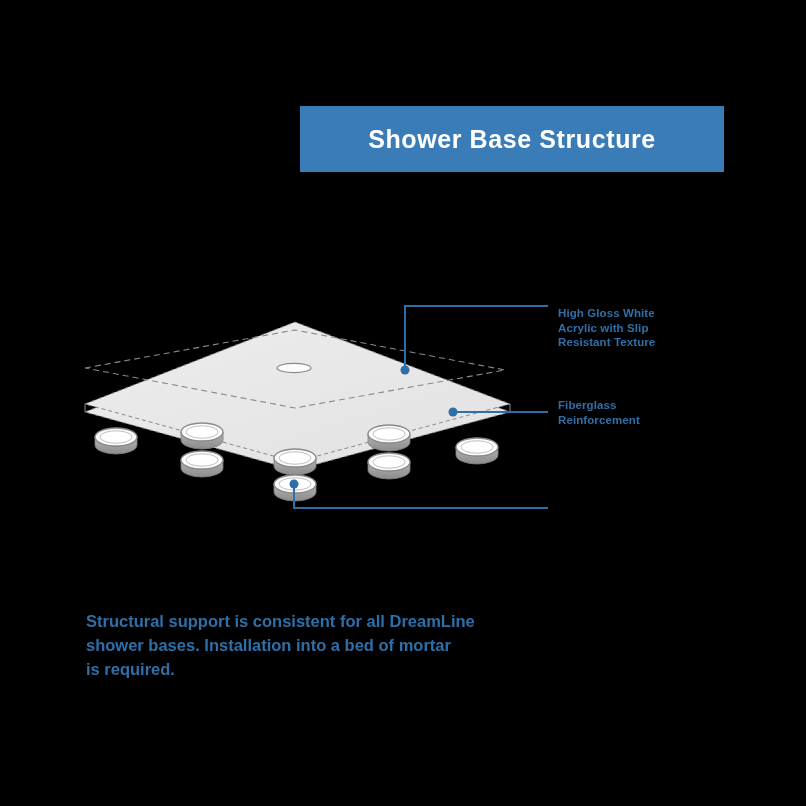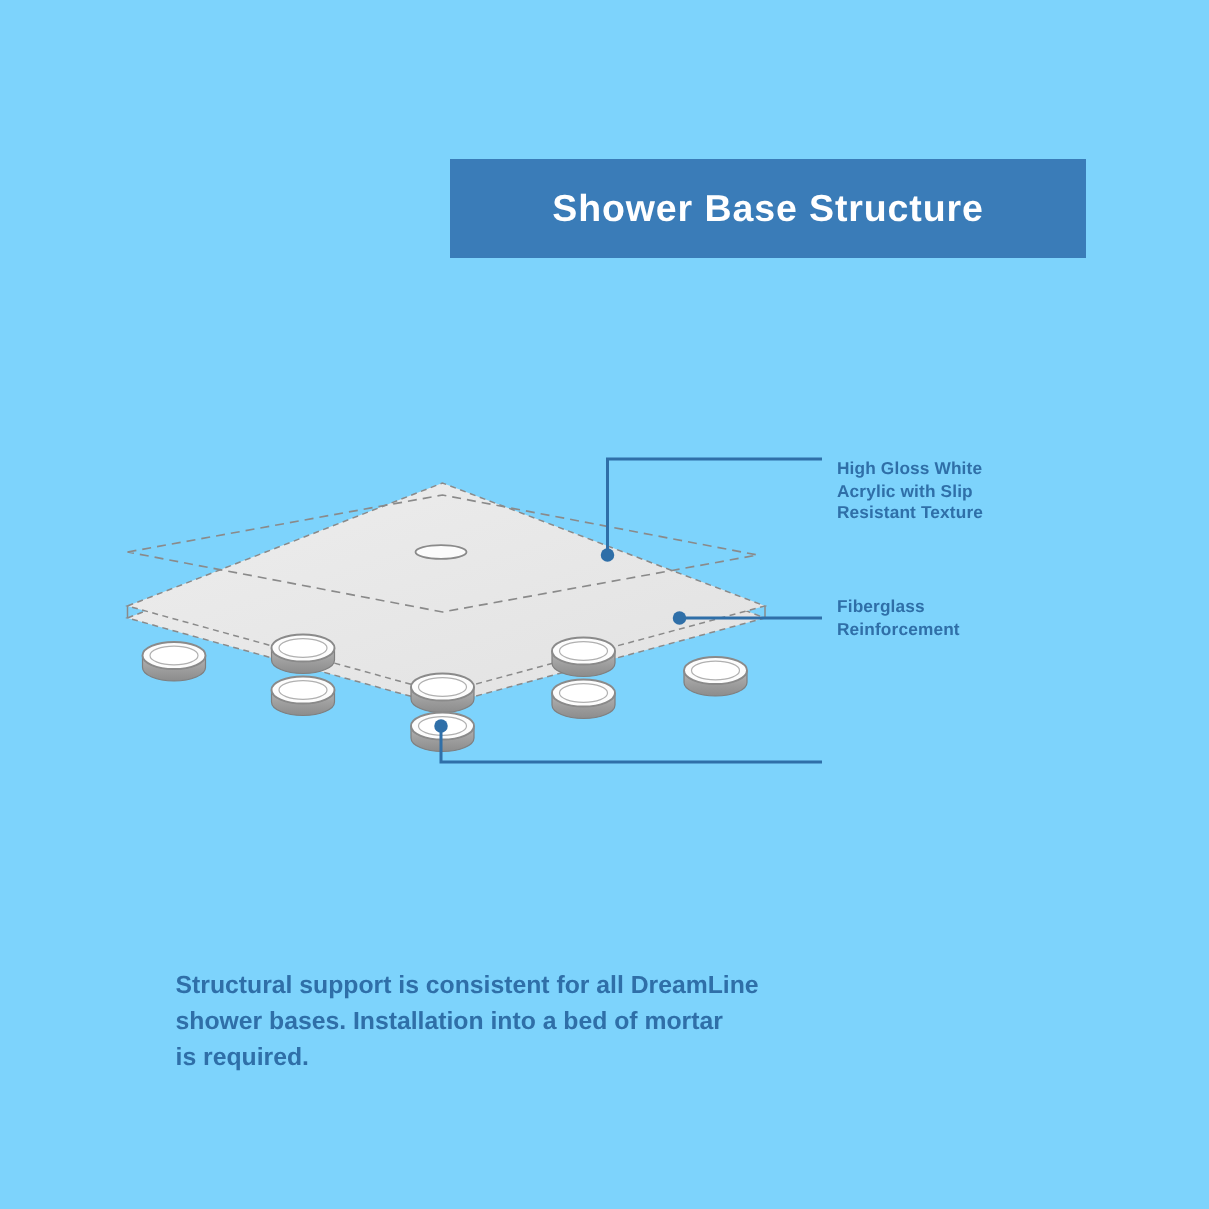--- a/index.html
+++ b/index.html
@@ -7,21 +7,21 @@
     padding: 0;
     background: #ffffff;
   }
   body {
     font-family: "Liberation Sans", sans-serif;
   }
   #page {
     position: relative;
     width: 806px;
     height: 806px;
-    background: #7dd3fc;
+    background: #000000;
     overflow: hidden;
   }
 
   
   #title-banner {
     position: absolute;
     left: 300px;
     top: 106px;
     width: 424px;
     height: 66px;
@@ -60,29 +60,28 @@
     letter-spacing: 0.1px;
   }
   #label-acrylic { left: 558px; top: 278px; width: 170px; margin-top: 28px; }
   #label-fiberglass { left: 558px; top: 398px; width: 170px; }
   #label-support { left: 558px; top: 492px; width: 170px; }
 
   
   #footer-caption {
     position: absolute;
     left: 86px;
-    top: 645px;
+    top: 609px;
     width: 430px;
     color: #2f6fa8;
     font-size: 16.5px;
     font-weight: bold;
     line-height: 24px;
     font-family: "Liberation Sans", sans-serif;
     white-space: pre-line;
-    margin-left: 31px;
   }
 </style>
 </head>
 <body>
 
 <div id="page">
 
   <div id="title-banner">
     <div id="title-text">Shower Base Structure</div>
   </div>

